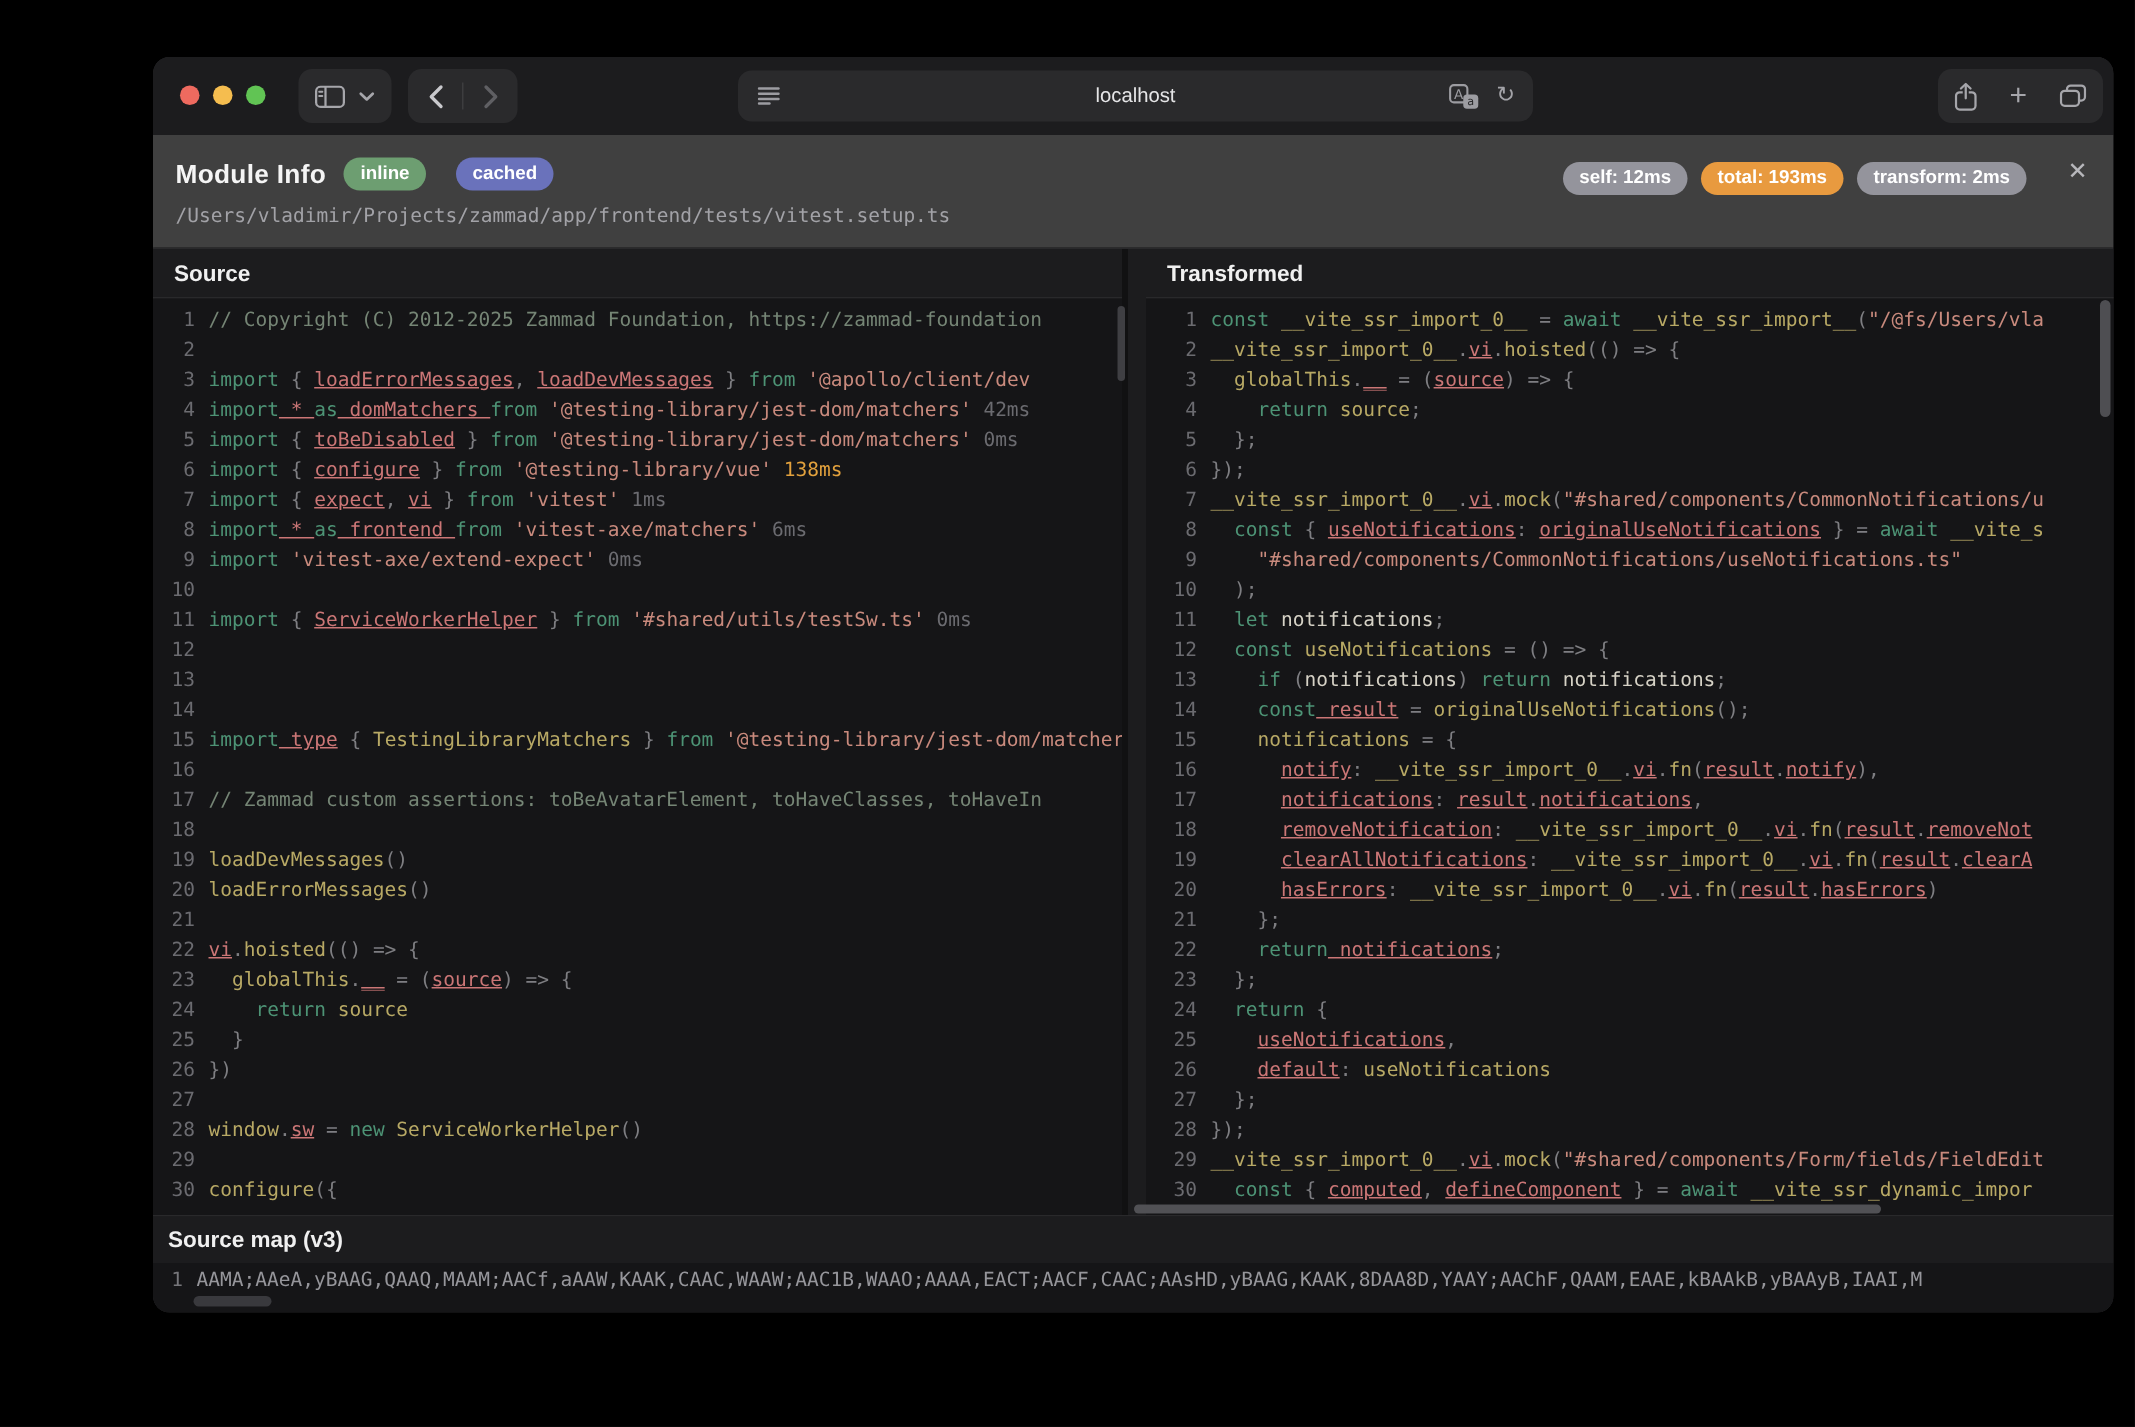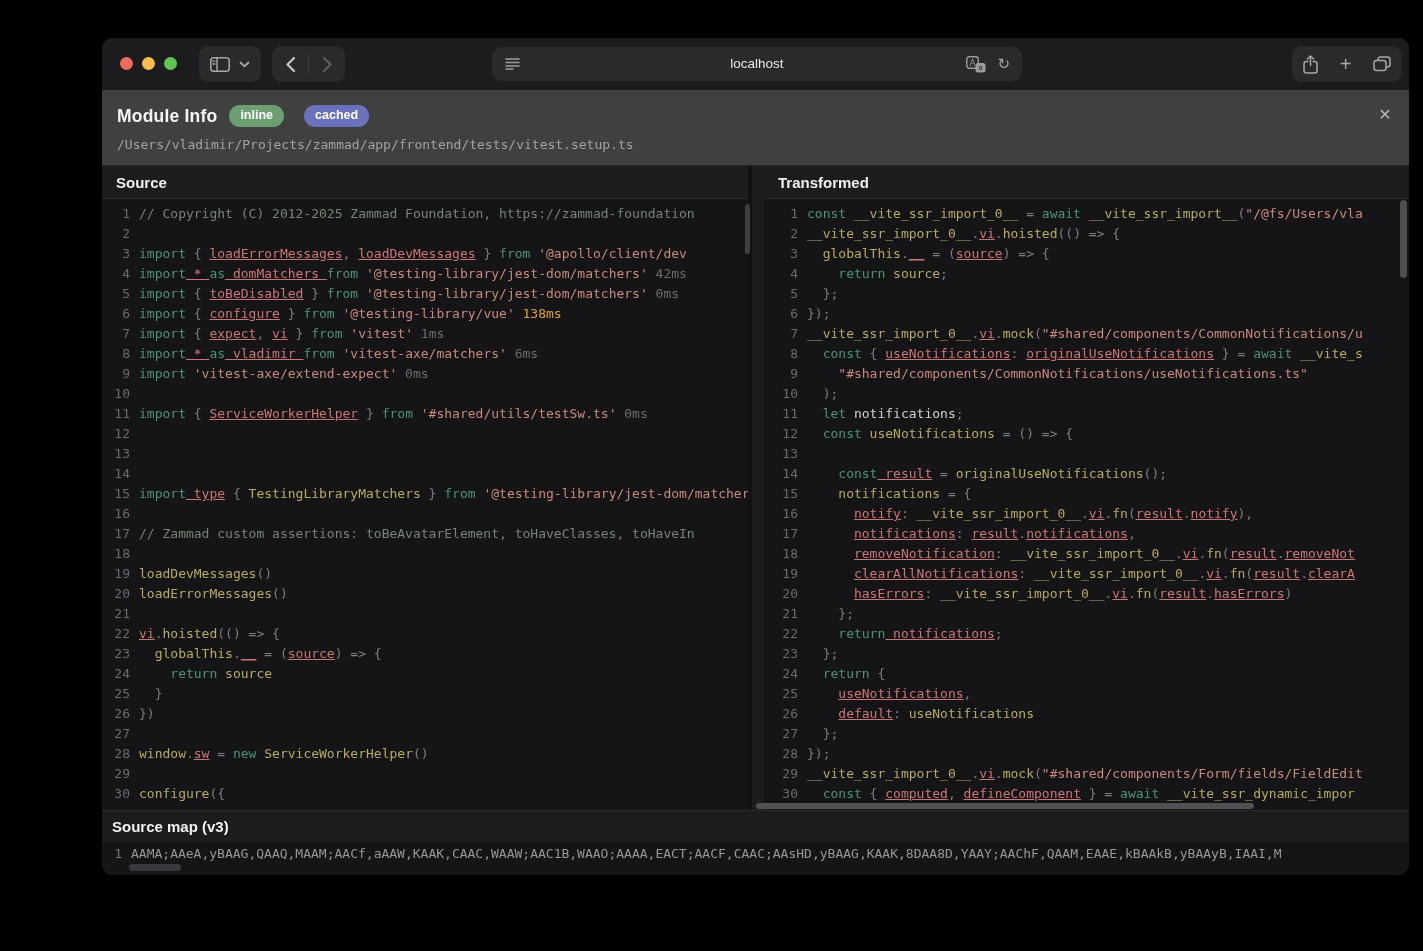--- a/index.html
+++ b/index.html
@@ -165,20 +165,25 @@
   </div>
 
   <div class="module-header">
     <div class="title-row">
       <span class="page-title">Module Info</span>
       <span class="badges">
           <span class="pill" style="background: rgb(109, 158, 113);">inline</span>
           <span class="pill" style="background: rgb(106, 114, 187);">cached</span>
         </span>
     </div>
+    <div class="timings">
+        <span class="pill" style="background: rgb(148, 148, 156);">self: 12ms</span>
+        <span class="pill" style="background: rgb(232, 154, 63);">total: 193ms</span>
+        <span class="pill" style="background: rgb(148, 148, 156);">transform: 2ms</span>
+      </div>
     <div class="close-btn">✕</div>
     <div class="file-path">/Users/vladimir/Projects/zammad/app/frontend/tests/vitest.setup.ts</div>
   </div>
 
   <div class="panels">
     <div class="panel source">
       <div class="panel-header">Source</div>
       <div class="panel-code">
           <div class="code-line">
             <span class="ln">1</span>
@@ -203,21 +208,21 @@
           <div class="code-line">
             <span class="ln">6</span>
             <span class="lc"><span class="tok-k">import</span><span class="tok-p"> { </span><span class="tok-i">configure</span><span class="tok-p"> } </span><span class="tok-k">from</span><span class="tok-s"> '@testing-library/vue'</span><span class="tok-h"> 138ms</span></span>
           </div>
           <div class="code-line">
             <span class="ln">7</span>
             <span class="lc"><span class="tok-k">import</span><span class="tok-p"> { </span><span class="tok-i">expect</span><span class="tok-p">, </span><span class="tok-i">vi</span><span class="tok-p"> } </span><span class="tok-k">from</span><span class="tok-s"> 'vitest'</span><span class="tok-t"> 1ms</span></span>
           </div>
           <div class="code-line">
             <span class="ln">8</span>
-            <span class="lc"><span class="tok-k">import</span><span class="tok-i"> * </span><span class="tok-k">as</span><span class="tok-i"> vladimir </span><span class="tok-k">from</span><span class="tok-s"> 'vitest-axe/matchers'</span><span class="tok-t"> 6ms</span></span>
+            <span class="lc"><span class="tok-k">import</span><span class="tok-i"> * </span><span class="tok-k">as</span><span class="tok-i"> frontend </span><span class="tok-k">from</span><span class="tok-s"> 'vitest-axe/matchers'</span><span class="tok-t"> 6ms</span></span>
           </div>
           <div class="code-line">
             <span class="ln">9</span>
             <span class="lc"><span class="tok-k">import</span><span class="tok-s"> 'vitest-axe/extend-expect'</span><span class="tok-t"> 0ms</span></span>
           </div>
           <div class="code-line">
             <span class="ln">10</span>
             <span class="lc"></span>
           </div>
           <div class="code-line">
@@ -347,20 +352,21 @@
           <div class="code-line">
             <span class="ln">11</span>
             <span class="lc"><span class="tok-p">  </span><span class="tok-k">let</span><span class="tok-w"> notifications</span><span class="tok-p">;</span></span>
           </div>
           <div class="code-line">
             <span class="ln">12</span>
             <span class="lc"><span class="tok-p">  </span><span class="tok-k">const</span><span class="tok-f"> useNotifications</span><span class="tok-p"> = () =&gt; {</span></span>
           </div>
           <div class="code-line">
             <span class="ln">13</span>
+            <span class="lc"><span class="tok-p">    </span><span class="tok-k">if</span><span class="tok-p"> (</span><span class="tok-w">notifications</span><span class="tok-p">) </span><span class="tok-k">return</span><span class="tok-w"> notifications</span><span class="tok-p">;</span></span>
           </div>
           <div class="code-line">
             <span class="ln">14</span>
             <span class="lc"><span class="tok-p">    </span><span class="tok-k">const</span><span class="tok-i"> result</span><span class="tok-p"> = </span><span class="tok-f">originalUseNotifications</span><span class="tok-p">();</span></span>
           </div>
           <div class="code-line">
             <span class="ln">15</span>
             <span class="lc"><span class="tok-p">    </span><span class="tok-f">notifications</span><span class="tok-p"> = {</span></span>
           </div>
           <div class="code-line">

